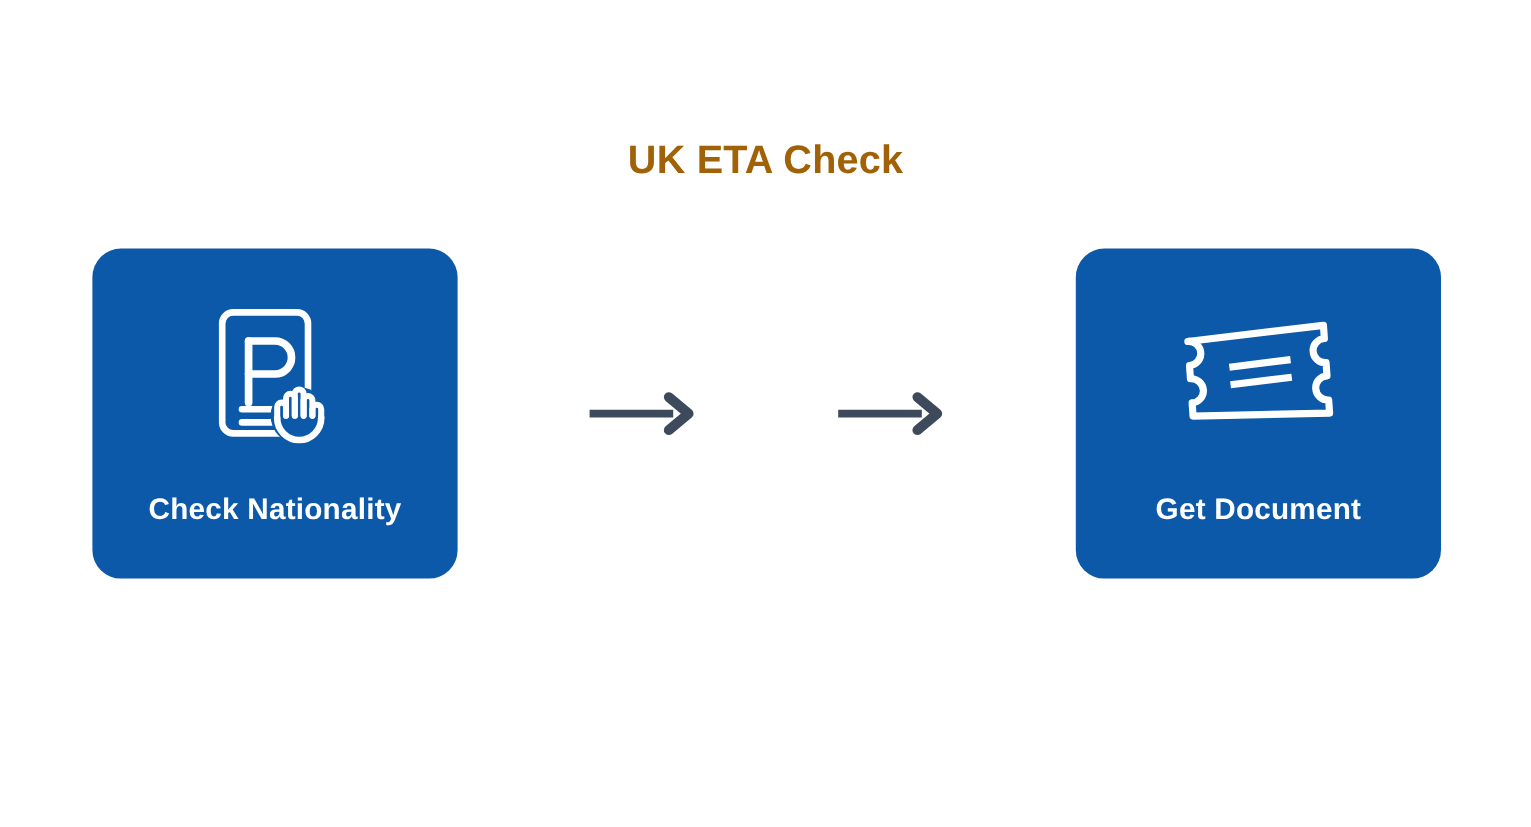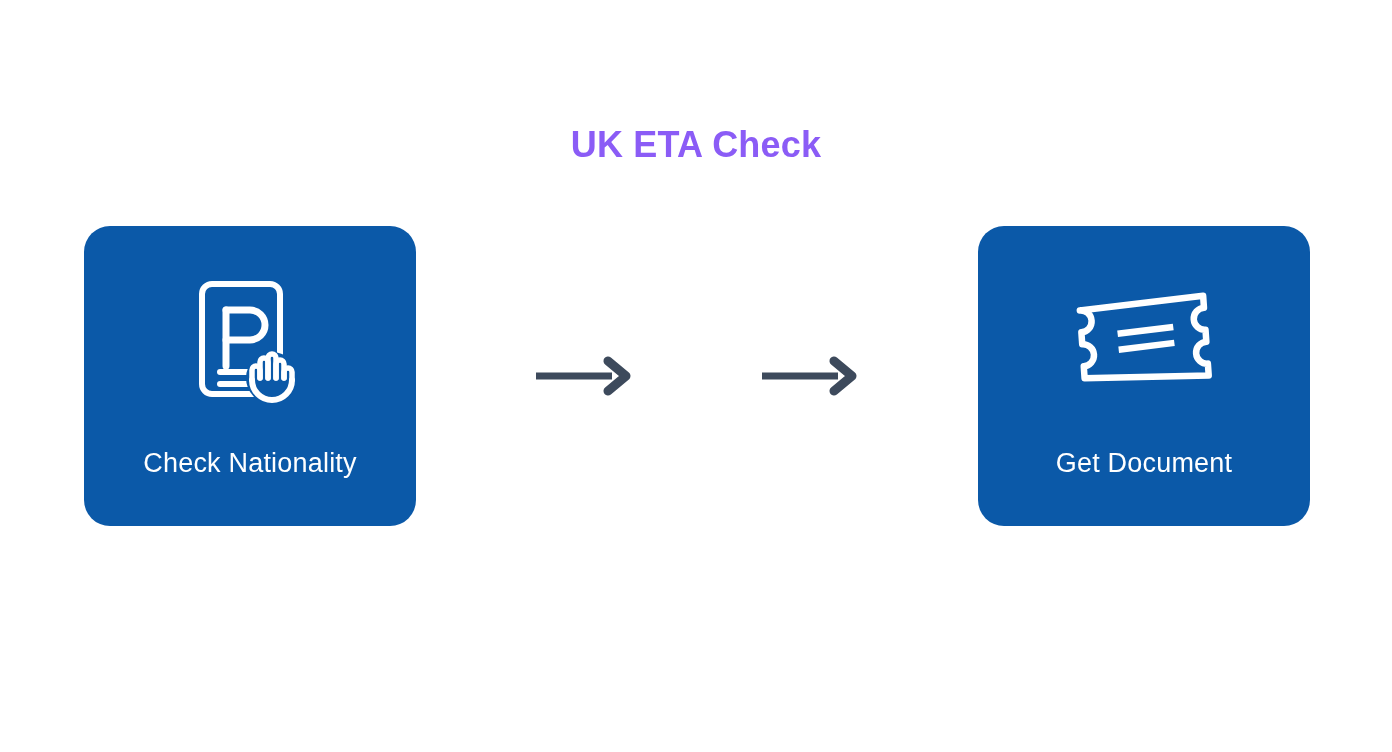--- a/index.html
+++ b/index.html
@@ -23,21 +23,21 @@
   }
 
   .diagram-title {
     position: absolute;
     left: 0;
     top: 124px;
     width: 1392px;
     text-align: center;
     font-size: 36px;
     font-weight: bold;
-    color: #8b5cf6;
+    color: #a16207;
     letter-spacing: 0.2px;
     font-family: "Liberation Sans", sans-serif;
   }
 
   .steps-row {
     position: absolute;
     left: 84px;
     top: 226px;
     width: 1226px;
     height: 300px;
@@ -75,21 +75,21 @@
   }
 
   .card-label {
     position: absolute;
     left: 0;
     right: 0;
     top: 222px;
     text-align: center;
     color: #ffffff;
     font-size: 27px;
-    font-weight: normal;
+    font-weight: bold;
     font-family: "Liberation Sans", sans-serif;
     letter-spacing: 0.2px;
   }
 
   .connector {
     width: 117px;
     height: 60px;
     display: flex;
     align-items: center;
     justify-content: center;

